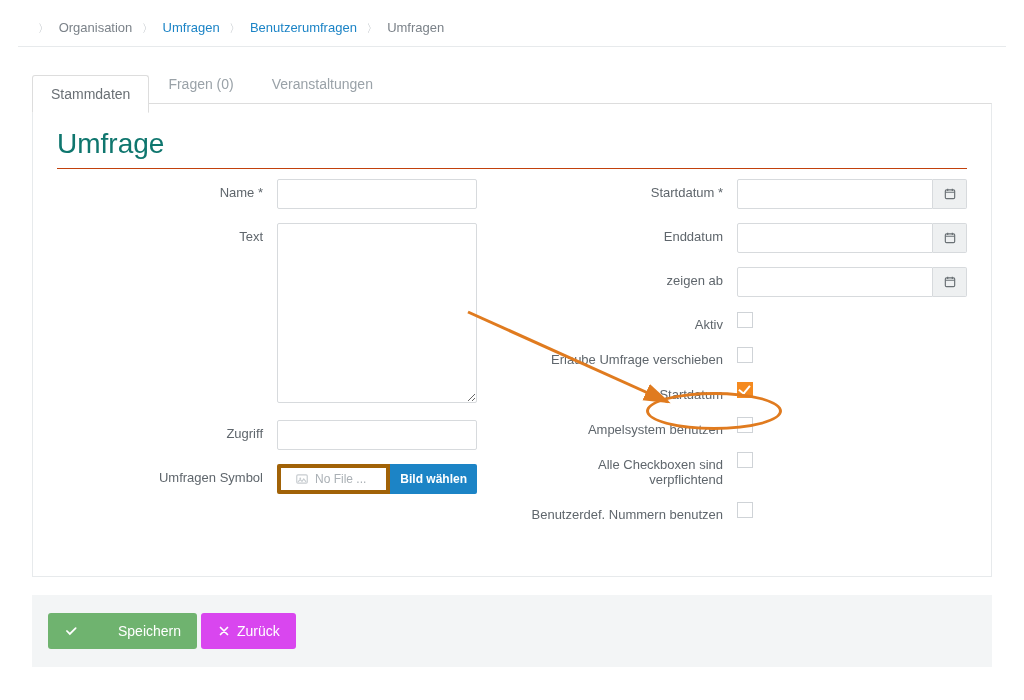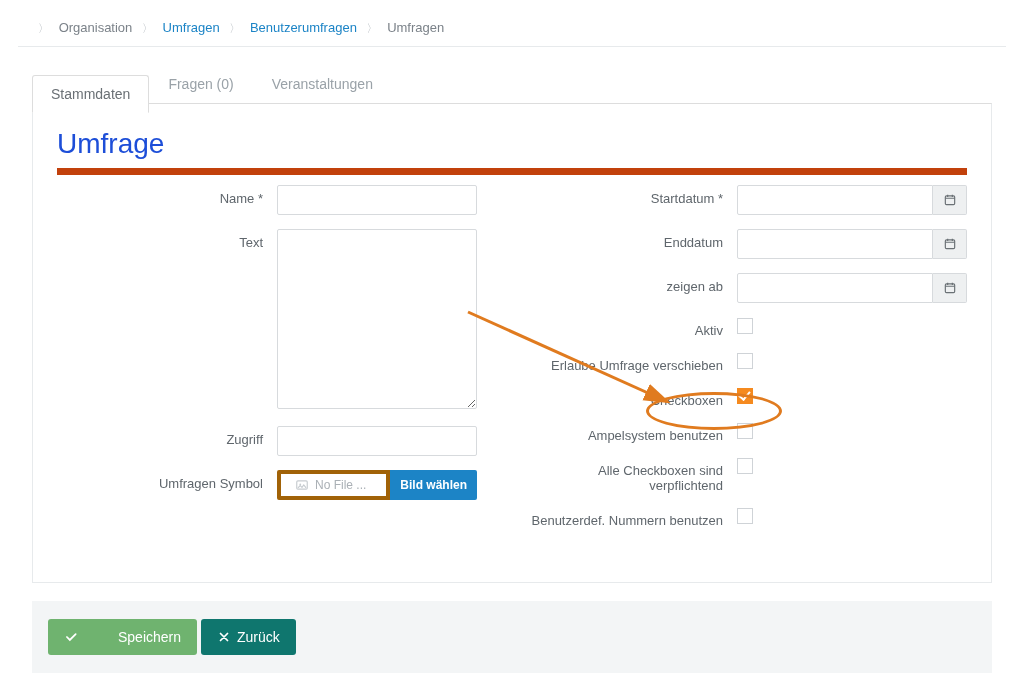--- a/index.html
+++ b/index.html
@@ -13,21 +13,21 @@
   .breadcrumb .muted { color:#7b8289; }
 
   
   .tabs { margin:18px 0 0 14px; }
   .tabs ul { list-style:none; margin:0; padding:0; display:flex; }
   .tabs li { padding:10px 18px; border:1px solid transparent; border-bottom:none; color:#9aa2a8; cursor:pointer; background:#fff; }
   .tabs li.active { border:1px solid #ddd; border-bottom-color:#fff; border-radius:3px 3px 0 0; color:#6a7075; position:relative; top:10px; }
 
   
   .panel { margin:0 14px 18px; border:1px solid #e7eaec; border-top:1px solid #ddd; padding:20px 24px 40px; }
-  h1.title { font-weight:300; color:#1d4ed8; font-size:28px; margin:4px 0 10px; border-bottom:7px solid #c2410c; padding-bottom:8px; }
+  h1.title { font-weight:300; color:#0f766e; font-size:28px; margin:4px 0 10px; border-bottom:1px solid #c2410c; padding-bottom:8px; }
 
   .form-grid { display:flex; gap:30px; }
   .col { flex:1; }
 
   .form-row { display:flex; align-items:flex-start; margin-bottom:14px; }
   .form-row > label { flex:0 0 220px; text-align:right; padding:6px 14px 0 0; color:#5f666c; font-size:13px; }
   .col.right .form-row > label { flex-basis:210px; }
 
   .ctrl { flex:1; }
   input[type=text], textarea { width:100%; max-width:200px; border:1px solid #d7dadd; border-radius:2px; padding:6px 8px; font:inherit; color:#555; background:#fff; }
@@ -42,21 +42,21 @@
   .chk.checked::after { content:""; position:absolute; left:3px; top:0px; width:5px; height:9px; border:solid #fff; border-width:0 2px 2px 0; transform:rotate(40deg); }
 
   .file-group { display:flex; align-items:stretch; max-width:200px; }
   .file-box { flex:1; border:4px solid #a16207; padding:4px 14px; display:flex; align-items:flex-start; gap:6px; color:#aab0b5; font-size:12px; border-radius:2px 0 0 2px; }
   .file-btn { background:#1c84c6; color:#fff; border:none; font-size:12px; font-weight:600; padding:0 10px; border-radius:0 2px 2px 0; cursor:pointer; }
 
   
   .footer { margin:0 14px 0; background:#f3f5f6; padding:18px 16px; }
   .btn { border:none; padding:10px 16px; color:#fff; font-size:14px; border-radius:3px; cursor:pointer; display:inline-flex; align-items:center; gap:6px; }
   .btn.save { background:#6fb36f;gap:40px; }
-  .btn.back { background:#0f766e;justify-content:space-between; }
+  .btn.back { background:#d946ef;justify-content:space-between; }
 
   
   .anno-box { position:absolute; left:265px; top:258px; width:400px; background:#fff7ef; border:2px solid #e07b1f; padding:8px 10px; text-align:center; color:#333; font-size:13px; line-height:1.35; z-index:5; }
   .anno-ellipse { position:absolute; left:628px; top:380px; width:136px; height:38px; border:3px solid #e07b1f; border-radius:50%; z-index:5; }
 
   svg.icon { width:14px; height:14px; }
 </style>
 </head>
 <body>
 
@@ -162,21 +162,21 @@
         </div>
         <div class="form-row">
           <label>Aktiv</label>
           <div class="ctrl"><span class="chk"></span></div>
         </div>
         <div class="form-row">
           <label>Erlaube Umfrage verschieben</label>
           <div class="ctrl"><span class="chk"></span></div>
         </div>
         <div class="form-row">
-          <label>Checkboxen</label>
+          <label>Startdatum</label>
           <div class="ctrl"><span class="chk checked"></span></div>
         </div>
         <div class="form-row">
           <label>Ampelsystem benutzen</label>
           <div class="ctrl"><span class="chk"></span></div>
         </div>
         <div class="form-row">
           <label>Alle Checkboxen sind verpflichtend</label>
           <div class="ctrl"><span class="chk"></span></div>
         </div>

